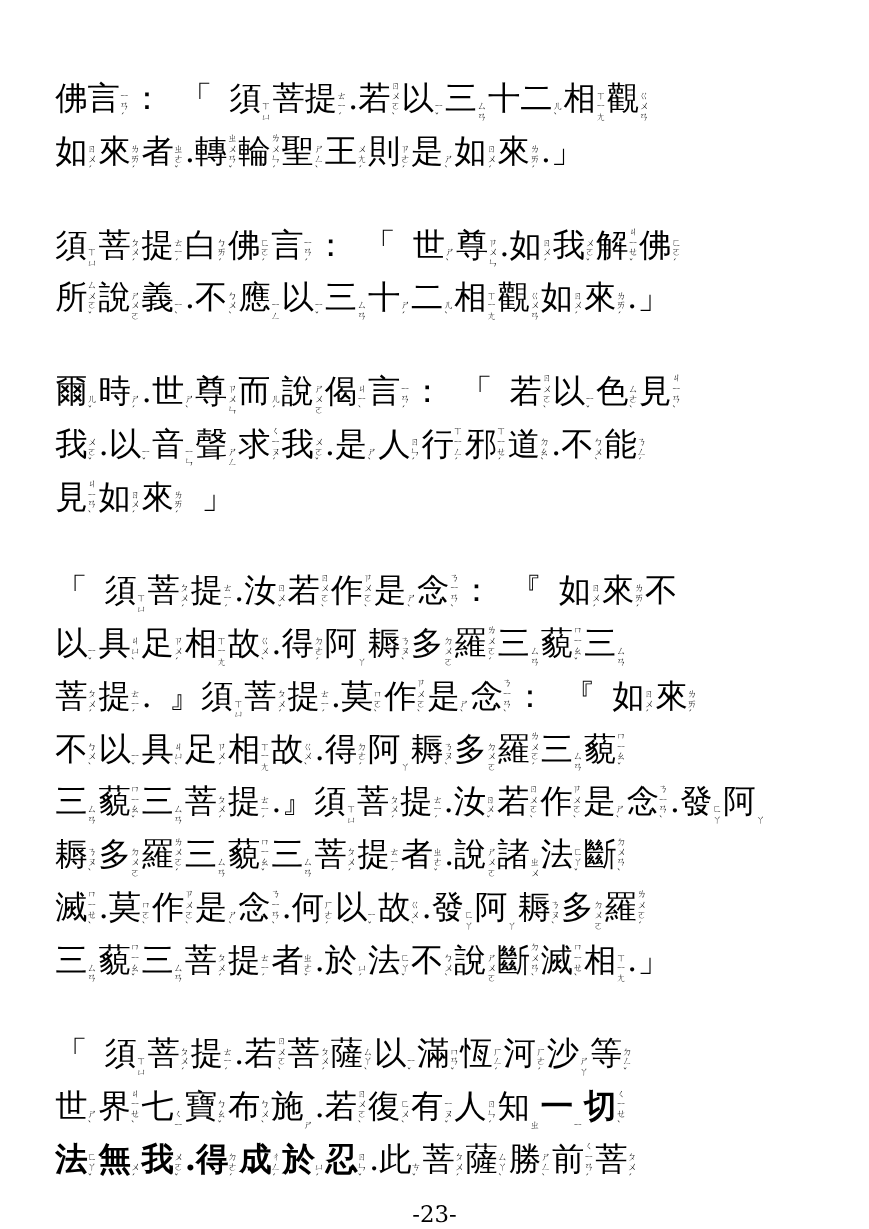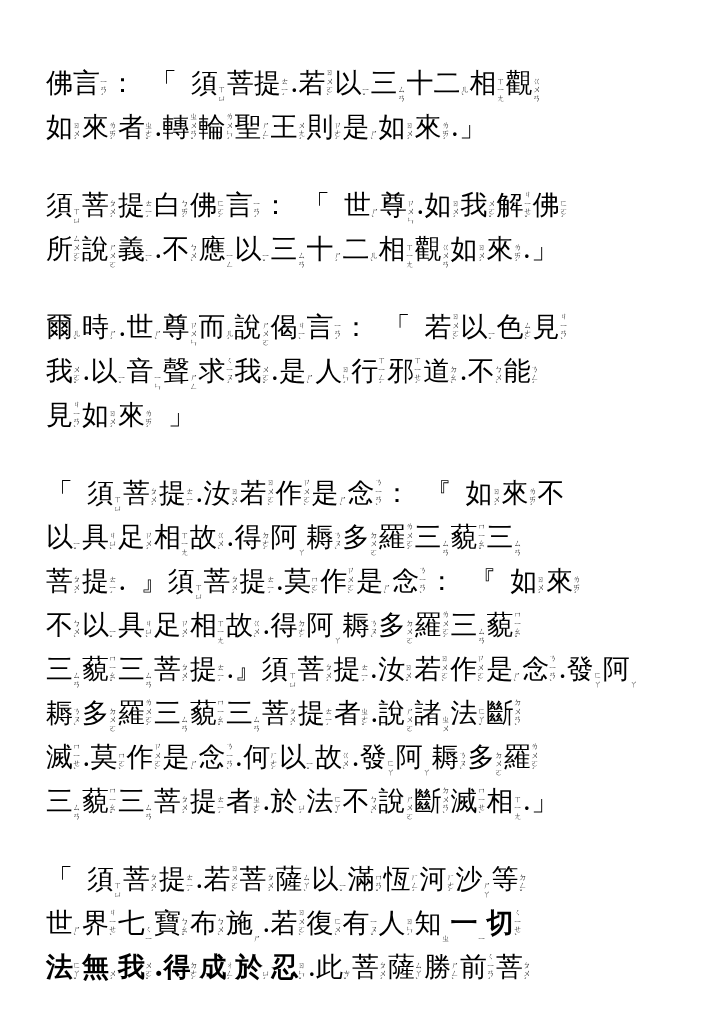--- a/index.html
+++ b/index.html
@@ -120,13 +120,14 @@
         <div class="line"><span class="u"><span class="han">耨</span><span class="ruby"><i>ㄋ</i><i>ㄡ</i><i>ˋ</i></span></span><span class="u"><span class="han">多</span><span class="ruby"><i>ㄉ</i><i>ㄨ</i><i>ㄛ</i></span></span><span class="u"><span class="han">羅</span><span class="ruby"><i>ㄌ</i><i>ㄨ</i><i>ㄛ</i><i>ˊ</i></span></span><span class="u"><span class="han">三</span><span class="ruby"><i>ㄙ</i><i>ㄢ</i></span></span><span class="u"><span class="han">藐</span><span class="ruby"><i>ㄇ</i><i>ㄧ</i><i>ㄠ</i><i>ˇ</i></span></span><span class="u"><span class="han">三</span><span class="ruby"><i>ㄙ</i><i>ㄢ</i></span></span><span class="u"><span class="han">菩</span><span class="ruby"><i>ㄆ</i><i>ㄨ</i><i>ˊ</i></span></span><span class="u"><span class="han">提</span><span class="ruby"><i>ㄊ</i><i>ㄧ</i><i>ˊ</i></span></span><span class="u"><span class="han">者</span><span class="ruby"><i>ㄓ</i><i>ㄜ</i><i>ˇ</i></span></span><span class="p">.</span><span class="u"><span class="han">說</span><span class="ruby"><i>ㄕ</i><i>ㄨ</i><i>ㄛ</i></span></span><span class="u"><span class="han">諸</span><span class="ruby"><i>ㄓ</i><i>ㄨ</i></span></span><span class="u"><span class="han">法</span><span class="ruby"><i>ㄈ</i><i>ㄚ</i><i>ˇ</i></span></span><span class="u"><span class="han">斷</span><span class="ruby"><i>ㄉ</i><i>ㄨ</i><i>ㄢ</i><i>ˋ</i></span></span></div>
         <div class="line"><span class="u"><span class="han">滅</span><span class="ruby"><i>ㄇ</i><i>ㄧ</i><i>ㄝ</i><i>ˋ</i></span></span><span class="p">.</span><span class="u"><span class="han">莫</span><span class="ruby"><i>ㄇ</i><i>ㄛ</i><i>ˋ</i></span></span><span class="u"><span class="han">作</span><span class="ruby"><i>ㄗ</i><i>ㄨ</i><i>ㄛ</i><i>ˋ</i></span></span><span class="u"><span class="han">是</span><span class="ruby"><i>ㄕ</i><i>ˋ</i></span></span><span class="u"><span class="han">念</span><span class="ruby"><i>ㄋ</i><i>ㄧ</i><i>ㄢ</i><i>ˋ</i></span></span><span class="p">.</span><span class="u"><span class="han">何</span><span class="ruby"><i>ㄏ</i><i>ㄜ</i><i>ˊ</i></span></span><span class="u"><span class="han">以</span><span class="ruby"><i>ㄧ</i><i>ˇ</i></span></span><span class="u"><span class="han">故</span><span class="ruby"><i>ㄍ</i><i>ㄨ</i><i>ˋ</i></span></span><span class="p">.</span><span class="u"><span class="han">發</span><span class="ruby"><i>ㄈ</i><i>ㄚ</i></span></span><span class="u"><span class="han">阿</span><span class="ruby"><i>ㄚ</i></span></span><span class="u"><span class="han">耨</span><span class="ruby"><i>ㄋ</i><i>ㄡ</i><i>ˋ</i></span></span><span class="u"><span class="han">多</span><span class="ruby"><i>ㄉ</i><i>ㄨ</i><i>ㄛ</i></span></span><span class="u"><span class="han">羅</span><span class="ruby"><i>ㄌ</i><i>ㄨ</i><i>ㄛ</i><i>ˊ</i></span></span></div>
         <div class="line"><span class="u"><span class="han">三</span><span class="ruby"><i>ㄙ</i><i>ㄢ</i></span></span><span class="u"><span class="han">藐</span><span class="ruby"><i>ㄇ</i><i>ㄧ</i><i>ㄠ</i><i>ˇ</i></span></span><span class="u"><span class="han">三</span><span class="ruby"><i>ㄙ</i><i>ㄢ</i></span></span><span class="u"><span class="han">菩</span><span class="ruby"><i>ㄆ</i><i>ㄨ</i><i>ˊ</i></span></span><span class="u"><span class="han">提</span><span class="ruby"><i>ㄊ</i><i>ㄧ</i><i>ˊ</i></span></span><span class="u"><span class="han">者</span><span class="ruby"><i>ㄓ</i><i>ㄜ</i><i>ˇ</i></span></span><span class="p">.</span><span class="u"><span class="han">於</span><span class="ruby"><i>ㄩ</i><i>ˊ</i></span></span><span class="u"><span class="han">法</span><span class="ruby"><i>ㄈ</i><i>ㄚ</i><i>ˇ</i></span></span><span class="u"><span class="han">不</span><span class="ruby"><i>ㄅ</i><i>ㄨ</i><i>ˋ</i></span></span><span class="u"><span class="han">說</span><span class="ruby"><i>ㄕ</i><i>ㄨ</i><i>ㄛ</i></span></span><span class="u"><span class="han">斷</span><span class="ruby"><i>ㄉ</i><i>ㄨ</i><i>ㄢ</i><i>ˋ</i></span></span><span class="u"><span class="han">滅</span><span class="ruby"><i>ㄇ</i><i>ㄧ</i><i>ㄝ</i><i>ˋ</i></span></span><span class="u"><span class="han">相</span><span class="ruby"><i>ㄒ</i><i>ㄧ</i><i>ㄤ</i></span></span><span class="p">.</span><span class="p">」</span></div>
       </div>
       <div class="para">
         <div class="line"><span class="p">「</span><span class="p sp">&nbsp;</span><span class="u"><span class="han">須</span><span class="ruby"><i>ㄒ</i><i>ㄩ</i></span></span><span class="u"><span class="han">菩</span><span class="ruby"><i>ㄆ</i><i>ㄨ</i><i>ˊ</i></span></span><span class="u"><span class="han">提</span><span class="ruby"><i>ㄊ</i><i>ㄧ</i><i>ˊ</i></span></span><span class="p">.</span><span class="u"><span class="han">若</span><span class="ruby"><i>ㄖ</i><i>ㄨ</i><i>ㄛ</i><i>ˋ</i></span></span><span class="u"><span class="han">菩</span><span class="ruby"><i>ㄆ</i><i>ㄨ</i><i>ˊ</i></span></span><span class="u"><span class="han">薩</span><span class="ruby"><i>ㄙ</i><i>ㄚ</i><i>ˋ</i></span></span><span class="u"><span class="han">以</span><span class="ruby"><i>ㄧ</i><i>ˇ</i></span></span><span class="u"><span class="han">滿</span><span class="ruby"><i>ㄇ</i><i>ㄢ</i><i>ˇ</i></span></span><span class="u"><span class="han">恆</span><span class="ruby"><i>ㄏ</i><i>ㄥ</i><i>ˊ</i></span></span><span class="u"><span class="han">河</span><span class="ruby"><i>ㄏ</i><i>ㄜ</i><i>ˊ</i></span></span><span class="u"><span class="han">沙</span><span class="ruby"><i>ㄕ</i><i>ㄚ</i></span></span><span class="u"><span class="han">等</span><span class="ruby"><i>ㄉ</i><i>ㄥ</i><i>ˇ</i></span></span></div>
         <div class="line"><span class="u"><span class="han">世</span><span class="ruby"><i>ㄕ</i><i>ˋ</i></span></span><span class="u"><span class="han">界</span><span class="ruby"><i>ㄐ</i><i>ㄧ</i><i>ㄝ</i><i>ˋ</i></span></span><span class="u"><span class="han">七</span><span class="ruby"><i>ㄑ</i><i>ㄧ</i></span></span><span class="u"><span class="han">寶</span><span class="ruby"><i>ㄅ</i><i>ㄠ</i><i>ˇ</i></span></span><span class="u"><span class="han">布</span><span class="ruby"><i>ㄅ</i><i>ㄨ</i><i>ˋ</i></span></span><span class="u"><span class="han">施</span><span class="ruby"><i>ㄕ</i></span></span><span class="p">.</span><span class="u"><span class="han">若</span><span class="ruby"><i>ㄖ</i><i>ㄨ</i><i>ㄛ</i><i>ˋ</i></span></span><span class="u"><span class="han">復</span><span class="ruby"><i>ㄈ</i><i>ㄨ</i><i>ˋ</i></span></span><span class="u"><span class="han">有</span><span class="ruby"><i>ㄧ</i><i>ㄡ</i><i>ˇ</i></span></span><span class="u"><span class="han">人</span><span class="ruby"><i>ㄖ</i><i>ㄣ</i><i>ˊ</i></span></span><span class="u"><span class="han">知</span><span class="ruby"><i>ㄓ</i></span></span><span class="u bold"><span class="han">一</span><span class="ruby"><i>ㄧ</i></span></span><span class="u bold"><span class="han">切</span><span class="ruby"><i>ㄑ</i><i>ㄧ</i><i>ㄝ</i><i>ˋ</i></span></span></div>
         <div class="line"><span class="u bold"><span class="han">法</span><span class="ruby"><i>ㄈ</i><i>ㄚ</i><i>ˇ</i></span></span><span class="u bold"><span class="han">無</span><span class="ruby"><i>ㄨ</i><i>ˊ</i></span></span><span class="u bold"><span class="han">我</span><span class="ruby"><i>ㄨ</i><i>ㄛ</i><i>ˇ</i></span></span><span class="p bold">.</span><span class="u bold"><span class="han">得</span><span class="ruby"><i>ㄉ</i><i>ㄜ</i><i>ˊ</i></span></span><span class="u bold"><span class="han">成</span><span class="ruby"><i>ㄔ</i><i>ㄥ</i><i>ˊ</i></span></span><span class="u bold"><span class="han">於</span><span class="ruby"><i>ㄩ</i><i>ˊ</i></span></span><span class="u bold"><span class="han">忍</span><span class="ruby"><i>ㄖ</i><i>ㄣ</i><i>ˇ</i></span></span><span class="p">.</span><span class="u"><span class="han">此</span><span class="ruby"><i>ㄘ</i><i>ˇ</i></span></span><span class="u"><span class="han">菩</span><span class="ruby"><i>ㄆ</i><i>ㄨ</i><i>ˊ</i></span></span><span class="u"><span class="han">薩</span><span class="ruby"><i>ㄙ</i><i>ㄚ</i><i>ˋ</i></span></span><span class="u"><span class="han">勝</span><span class="ruby"><i>ㄕ</i><i>ㄥ</i><i>ˋ</i></span></span><span class="u"><span class="han">前</span><span class="ruby"><i>ㄑ</i><i>ㄧ</i><i>ㄢ</i><i>ˊ</i></span></span><span class="u"><span class="han">菩</span><span class="ruby"><i>ㄆ</i><i>ㄨ</i><i>ˊ</i></span></span></div>
       </div>
     </div>
+  <div class="footer">-23-</div>
 </div>
 
 </body></html>

